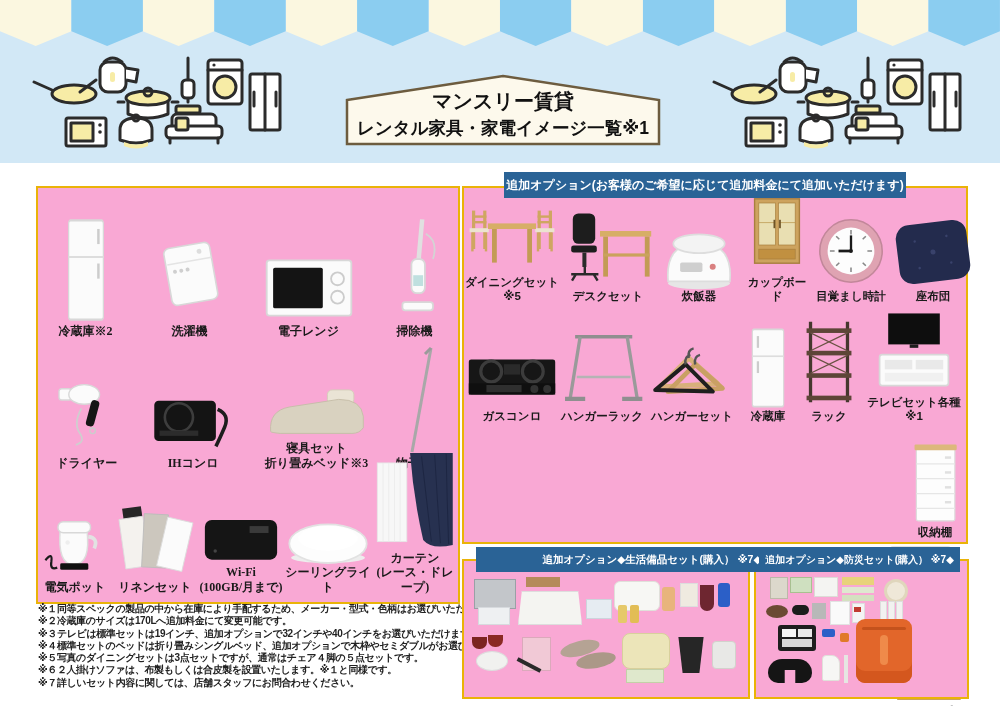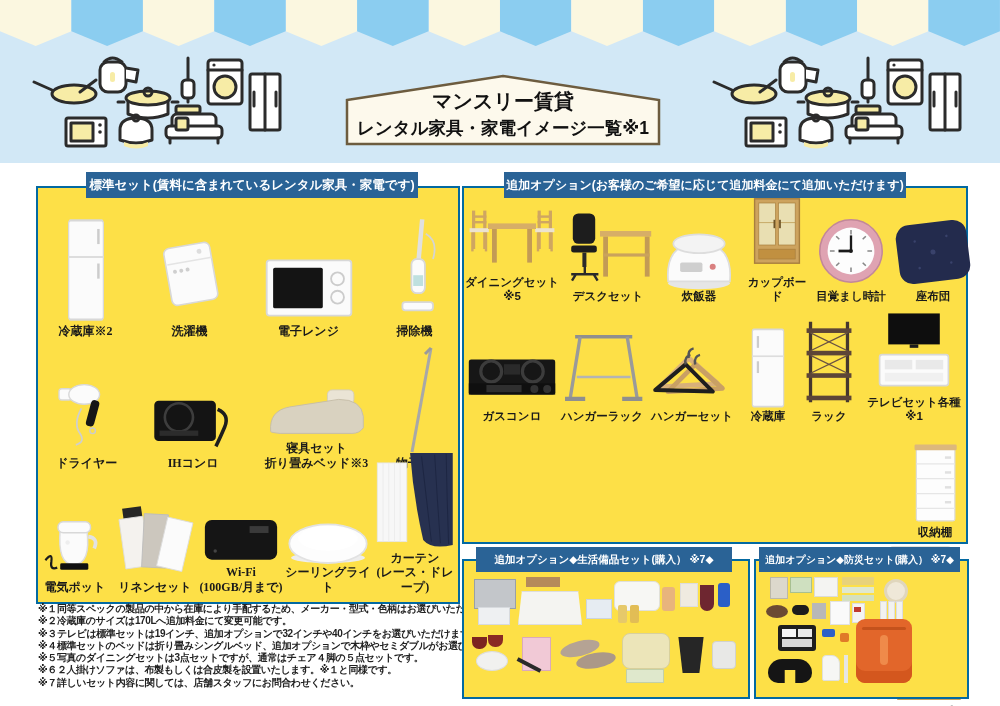--- a/index.html
+++ b/index.html
@@ -8,21 +8,21 @@
   
   .topband{position:absolute;left:0;top:0;width:1000px;height:163px;background:#d2e8f6;}
   .awning{position:absolute;left:0;top:0;width:1000px;height:46px;display:flex;}
   .stripe{flex:1;clip-path:polygon(0 0,100% 0,100% 68%,50% 100%,0 68%);}
   .stripe:nth-child(odd){background:#fbf7e0;}
   .stripe:nth-child(even){background:#8bcdf0;}
   .cluster{position:absolute;top:46px;}
   
   .plaque{position:absolute;left:345px;top:74px;width:316px;height:72px;}
   
-  .panel{position:absolute;background:#fde047;border:2px solid #0369a1;}
+  .panel{position:absolute;background:#f9a8d4;border:2px solid #eab308;}
   .hdr{position:absolute;background:#2a6396;color:#fff;font-weight:bold;display:flex;
        align-items:center;justify-content:center;white-space:nowrap;z-index:5;}
   
   .row{display:flex;justify-content:space-around;align-items:flex-end;}
   .cell{display:flex;flex-direction:column;align-items:center;justify-content:flex-end;}
   .art{display:flex;align-items:flex-end;justify-content:center;}
   .lbl{font-weight:bold;text-align:center;white-space:pre-line;line-height:1.2;font-size:12px;}
   .lbl.sm{font-size:11.5px;}
   
   .notes{position:absolute;left:38px;top:603px;width:424px;font-size:10px;font-weight:bold;
@@ -131,21 +131,20 @@
         <use href="#cluster"></use>
       </svg>
 
     <svg class="plaque" viewBox="0 0 316 72">
       <polygon points="2,26 158,2 314,26 314,70 2,70" fill="#fdf9ec" stroke="#6d5c3f" stroke-width="2.5"></polygon>
       <text x="158" y="34" text-anchor="middle" font-size="20" font-weight="bold" fill="#111">マンスリー賃貸</text>
       <text x="158" y="60" text-anchor="middle" font-size="17.5" font-weight="bold" fill="#111">レンタル家具・家電イメージ一覧※1</text>
     </svg>
   </div>
 
-  <div class="hdr" style="left:86px;top:172px;width:332px;height:26px;font-size:12.5px;">標準セット(賃料に含まれているレンタル家具・家電です)</div>
   <div class="panel" style="left:36px;top:186px;width:420px;height:414px;font-family:Liberation Serif, serif;">
 
     <div class="row" style="margin-top:18px;height:132px;">
       <div class="cell">
         <div class="art">
           <svg width="62" height="108" viewBox="0 0 100 100" preserveAspectRatio="none">
               <rect x="22" y="4" width="56" height="92" rx="3" class="s-w"></rect>
               <line x1="22" y1="38" x2="78" y2="38" stroke="#ddd" stroke-width="2"></line>
               <rect x="68" y="12" width="4" height="14" fill="#ccc"></rect>
               <rect x="68" y="44" width="4" height="14" fill="#ccc"></rect>
@@ -532,21 +531,21 @@
               <rect x="136" y="28" width="20" height="11" rx="3" fill="#ecd4cc"></rect>
               <path d="M84 66 q2 -18 24 -22 l38 -6 q16 0 18 14 l0 12 q-4 4 -10 4 l-64 0 q-6 -1 -6 -2z" fill="#e3c3c3" stroke="#d3aeae"></path>
               <rect x="92" y="70" width="72" height="4" fill="#caa25c"></rect>
             </svg>
         </div>
         <div class="lbl sm">ベッド・寝具セット各種※4</div>
       </div>
     </div>
   </div>
 
-  <div class="hdr" style="left:476px;top:547px;width:256px;height:25px;font-size:10.5px;">追加オプション◆生活備品セット(購入） ※7◆</div>
+  <div class="hdr" style="left:476px;top:547px;width:256px;height:25px;font-size:10.5px;padding-left:48px;">追加オプション◆生活備品セット(購入） ※7◆</div>
   <div class="panel" style="left:462px;top:559px;width:284px;height:136px;">
     <div class="collage" style="top:14px;">
       <div class="cs" style="left:10px;top:4px;width:40px;height:28px;background:#c3c6ca;border:1px solid #9aa0a6;"></div>
       <div class="cs" style="left:14px;top:32px;width:30px;height:16px;background:#eef0f2;border:1px solid #d7dade;"></div>
       <div class="cs" style="left:62px;top:2px;width:34px;height:10px;background:#b58a5a;"></div>
       <div class="cs" style="left:54px;top:16px;width:62px;height:32px;background:#f4f4f1;border:1px solid #ddd;clip-path:polygon(6% 0,94% 0,100% 100%,0 100%);"></div>
       <div class="cs" style="left:122px;top:24px;width:24px;height:18px;background:#e6ecf2;border:1px solid #ccd4dc;"></div>
       <div class="cs" style="left:150px;top:6px;width:44px;height:28px;background:#f7f7f4;border:1px solid #e0e0da;border-radius:6px;"></div>
       <div class="cs" style="left:154px;top:30px;width:9px;height:18px;background:#e6c96a;border-radius:2px;"></div>
       <div class="cs" style="left:166px;top:30px;width:9px;height:18px;background:#e2bd55;border-radius:2px;"></div>

